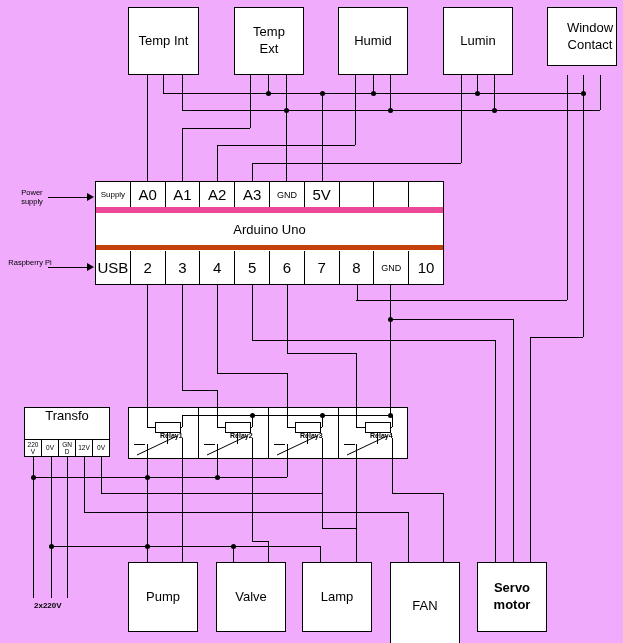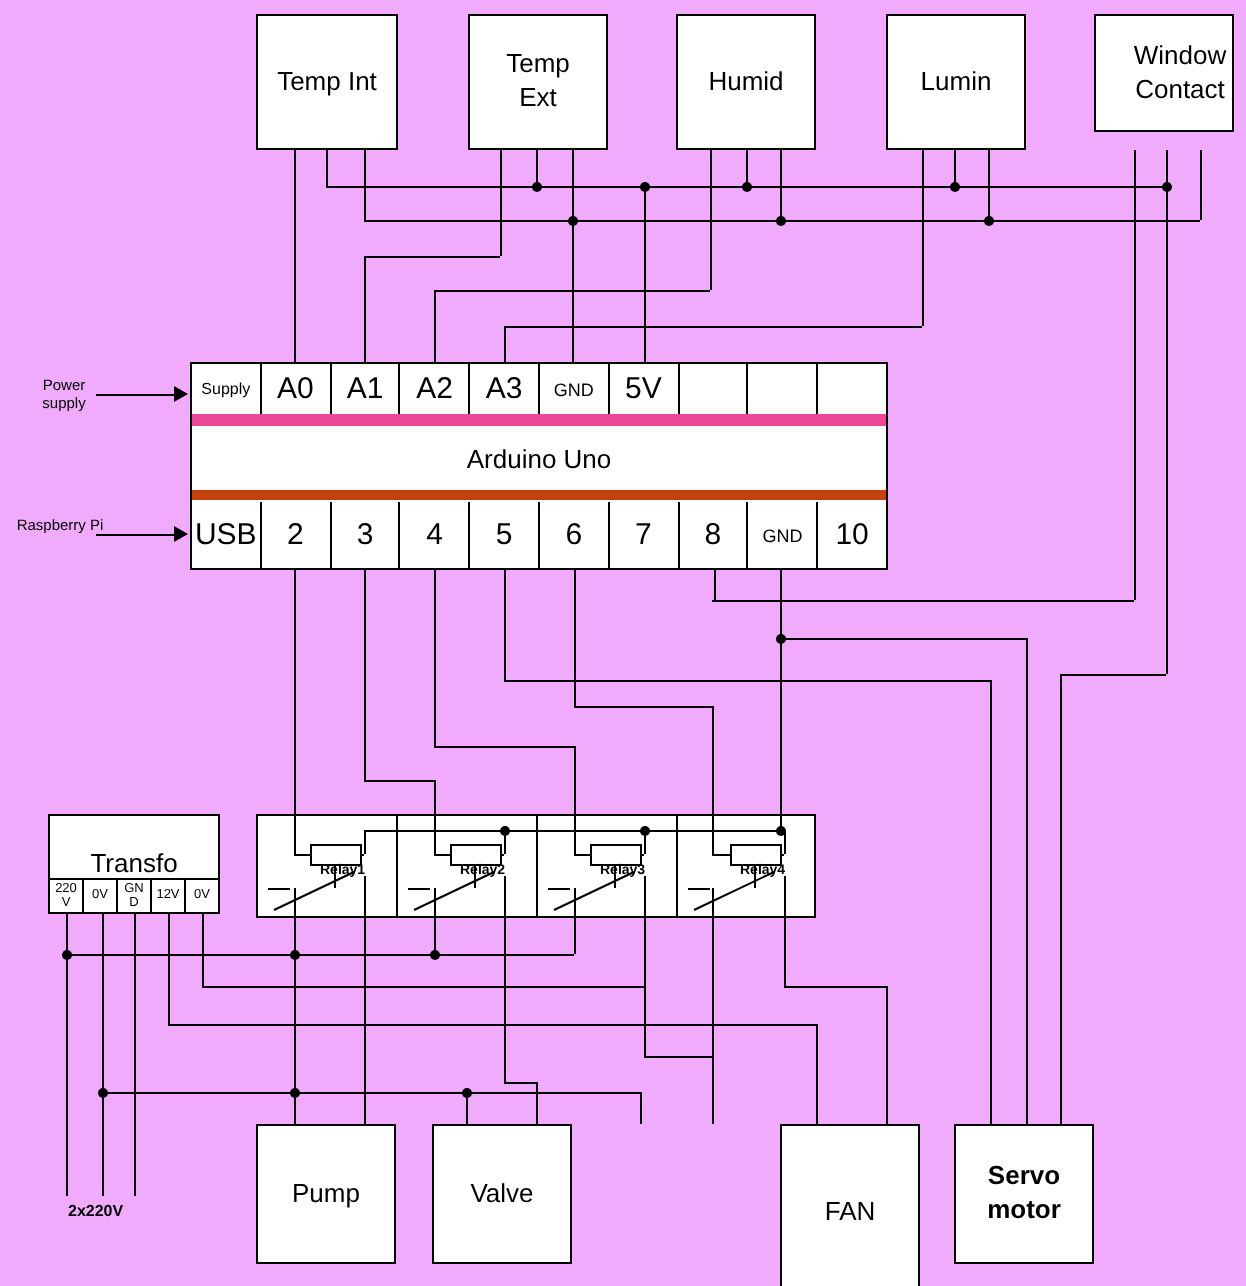--- a/index.html
+++ b/index.html
@@ -27,21 +27,21 @@
     position:absolute;display:flex;align-items:center;justify-content:center;
     font-size:13px;box-sizing:border-box;
   }
   .sidelabel{position:absolute;font-size:7.5px;line-height:1.25;text-align:center;width:44px;}
   .arrowhead{
     position:absolute;width:0;height:0;
     border-left:7px solid #000;border-top:4px solid transparent;border-bottom:4px solid transparent;
   }
   .relaylabel{position:absolute;font-size:7px;font-weight:bold;}
   .mainslabel{position:absolute;font-size:8px;font-weight:bold;}
-  .transfo-title{position:absolute;display:flex;align-items:flex-end;justify-content:center;font-size:13px;box-sizing:border-box;}
+  .transfo-title{position:absolute;display:flex;align-items:flex-start;justify-content:center;font-size:13px;box-sizing:border-box;}
   .coil{position:absolute;border:1px solid #000;background:#fff;box-sizing:border-box;}
   svg.blades{position:absolute;left:128px;top:407px;}
 </style>
 </head>
 <body>
 
 <div id="canvas">
 
   <div class="box" style="left:128px;top:7px;width:71px;height:68px;">
       <span>Temp Int</span>
@@ -121,20 +121,23 @@
     <line x1="79" y1="48" x2="119" y2="29" stroke="#000" stroke-width="1"></line>
     <line x1="149" y1="48" x2="189" y2="29" stroke="#000" stroke-width="1"></line>
     <line x1="219" y1="48" x2="259" y2="29" stroke="#000" stroke-width="1"></line>
   </svg>
 
   <div class="box" style="left:128px;top:562px;width:70px;height:70px;">
       <span>Pump</span>
     </div>
   <div class="box" style="left:216px;top:562px;width:70px;height:70px;">
       <span>Valve</span>
+    </div>
+  <div class="box" style="left:302px;top:562px;width:70px;height:70px;">
+      <span>Lamp</span>
     </div>
   <div class="box" style="left:390px;top:562px;width:70px;height:88px;">
       <span>FAN</span>
     </div>
   <div class="box" style="left:477px;top:562px;width:70px;height:70px;font-weight:bold;">
       <span>Servo motor</span>
     </div>
 
   <div class="mainslabel" style="left:34px;top:601px;">2x220V</div>
 

